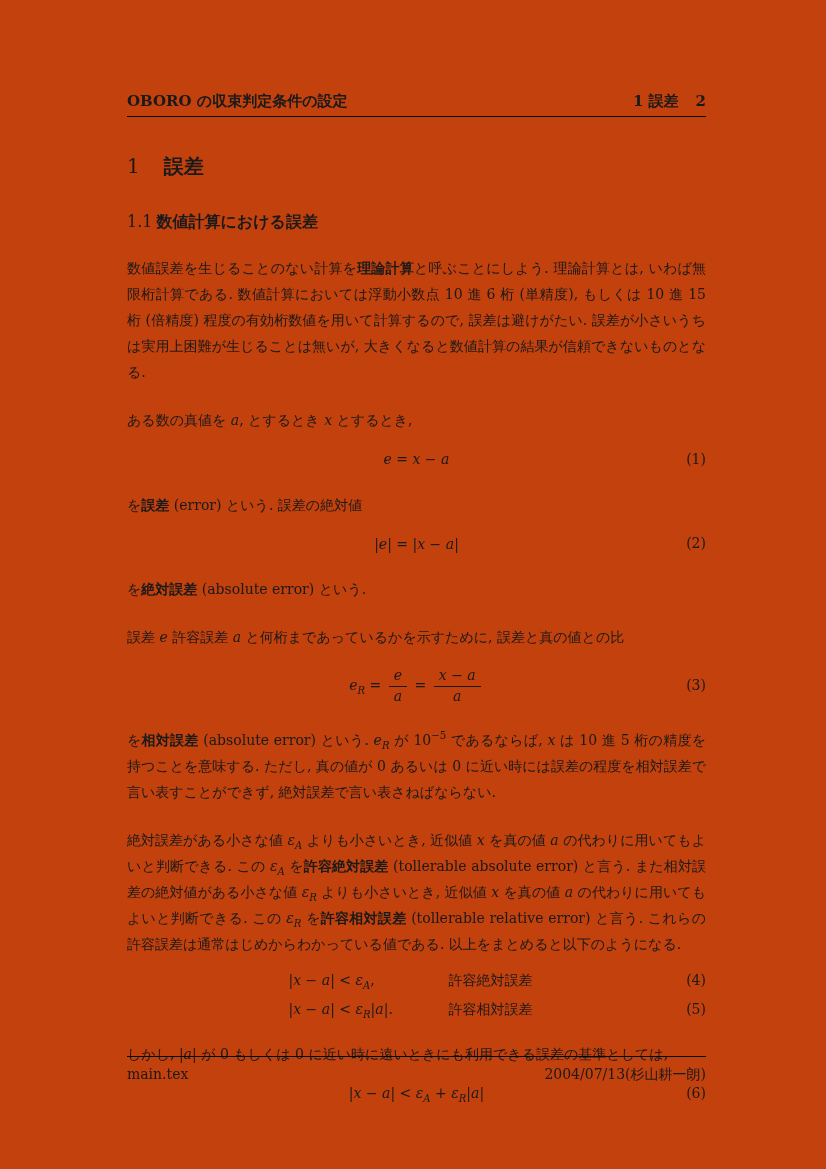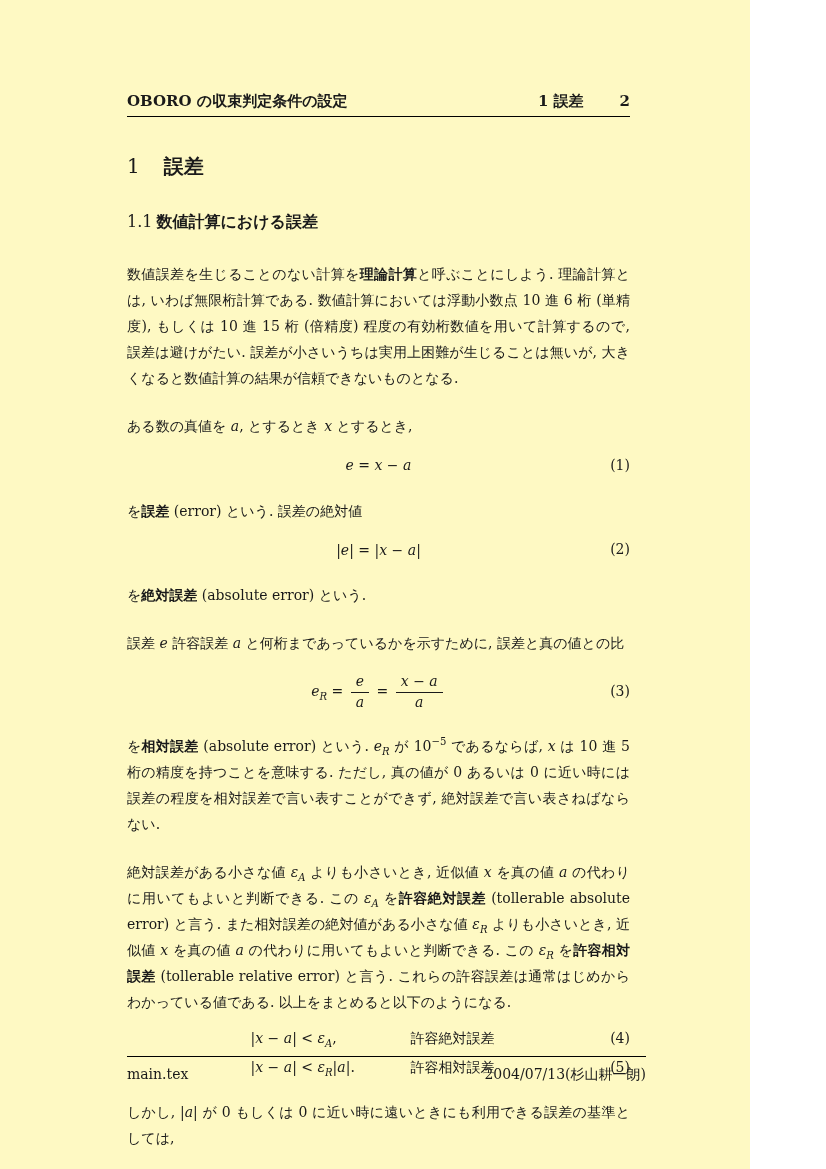--- a/index.html
+++ b/index.html
@@ -1,40 +1,40 @@
 <!DOCTYPE html>
 <html><head>
 <meta charset="utf-8">
 <style>
   html,body { margin:0; padding:0; background:#ffffff; }
   .page {
-    position:relative; width:750px; height:1169px; background:#fef9c3;
+    position:relative; width:826px; height:1169px; background:#c2410c;
     color:#1a1a1a; font-family:"DejaVu Serif","Liberation Serif",serif;
     font-size:14px; overflow:hidden;
   }
   .content { margin:0 120px 0 127px; }
 
   
   .runhead {
     margin-top:92px; display:flex; justify-content:space-between; align-items:baseline;
     border-bottom:1.5px solid #000; padding-bottom:5px; font-weight:bold; font-size:15px;
   }
-  .runhead-right { display:flex; gap:36px; }
+  .runhead-right { display:flex; gap:17px; }
 
   
   .h-sec { margin-top:36px; font-size:20px; display:flex; gap:24px; align-items:baseline; }
   .h-sec .h-num { font-family:"DejaVu Serif",serif; font-weight:normal; }
   .h-sec .h-title { font-family:"DejaVu Sans","Liberation Sans",sans-serif; font-weight:bold; }
   .h-sub { margin-top:32px; font-size:16px; display:flex; gap:4px; align-items:baseline; }
   .h-sub .h-num { font-family:"DejaVu Serif",serif; font-weight:normal; }
   .h-sub .h-title { font-family:"DejaVu Sans","Liberation Sans",sans-serif; font-weight:bold; }
 
   
   .para { margin:22px 0 0 0; line-height:26px; text-align:justify; }
-  .para:first-of-type { margin-top:28px; }
+  .para:first-of-type { margin-top:22px; }
 
   
   .r-b { font-family:"DejaVu Sans","Liberation Sans",sans-serif; font-weight:bold; }
   .r-i { font-style:italic; }
   sub.r-sub { font-style:italic; font-size:0.72em; line-height:0; }
   sup.r-sup { font-size:0.72em; line-height:0; }
 
   
   .eq { position:relative; margin:17px 0; text-align:center; line-height:1.4; }
   .eq .eqnum { position:absolute; right:0; top:50%; transform:translateY(-50%); }
@@ -43,21 +43,21 @@
   .eqrowflex { display:flex; justify-content:center; align-items:baseline; }
   .eqmath-col { min-width:128px; text-align:left; }
   .eqlabel { margin-left:32px; min-width:96px; text-align:left; }
 
   .frac { display:inline-flex; flex-direction:column; vertical-align:middle; text-align:center; margin:0 3px; }
   .frac .num { border-bottom:1px solid #1a1a1a; padding:0 5px 1px 5px; line-height:1.25; }
   .frac .den { padding:1px 5px 0 5px; line-height:1.25; }
 
   
   .pagefoot {
-    position:absolute; left:127px; right:104px; top:1056px;
+    position:absolute; left:127px; right:120px; top:1056px;
     border-top:1.5px solid #000; padding-top:9px;
     display:flex; justify-content:space-between; font-size:14px;
   }
 </style>
 </head>
 <body>
 
 <div class="page">
   <div class="content">
 

